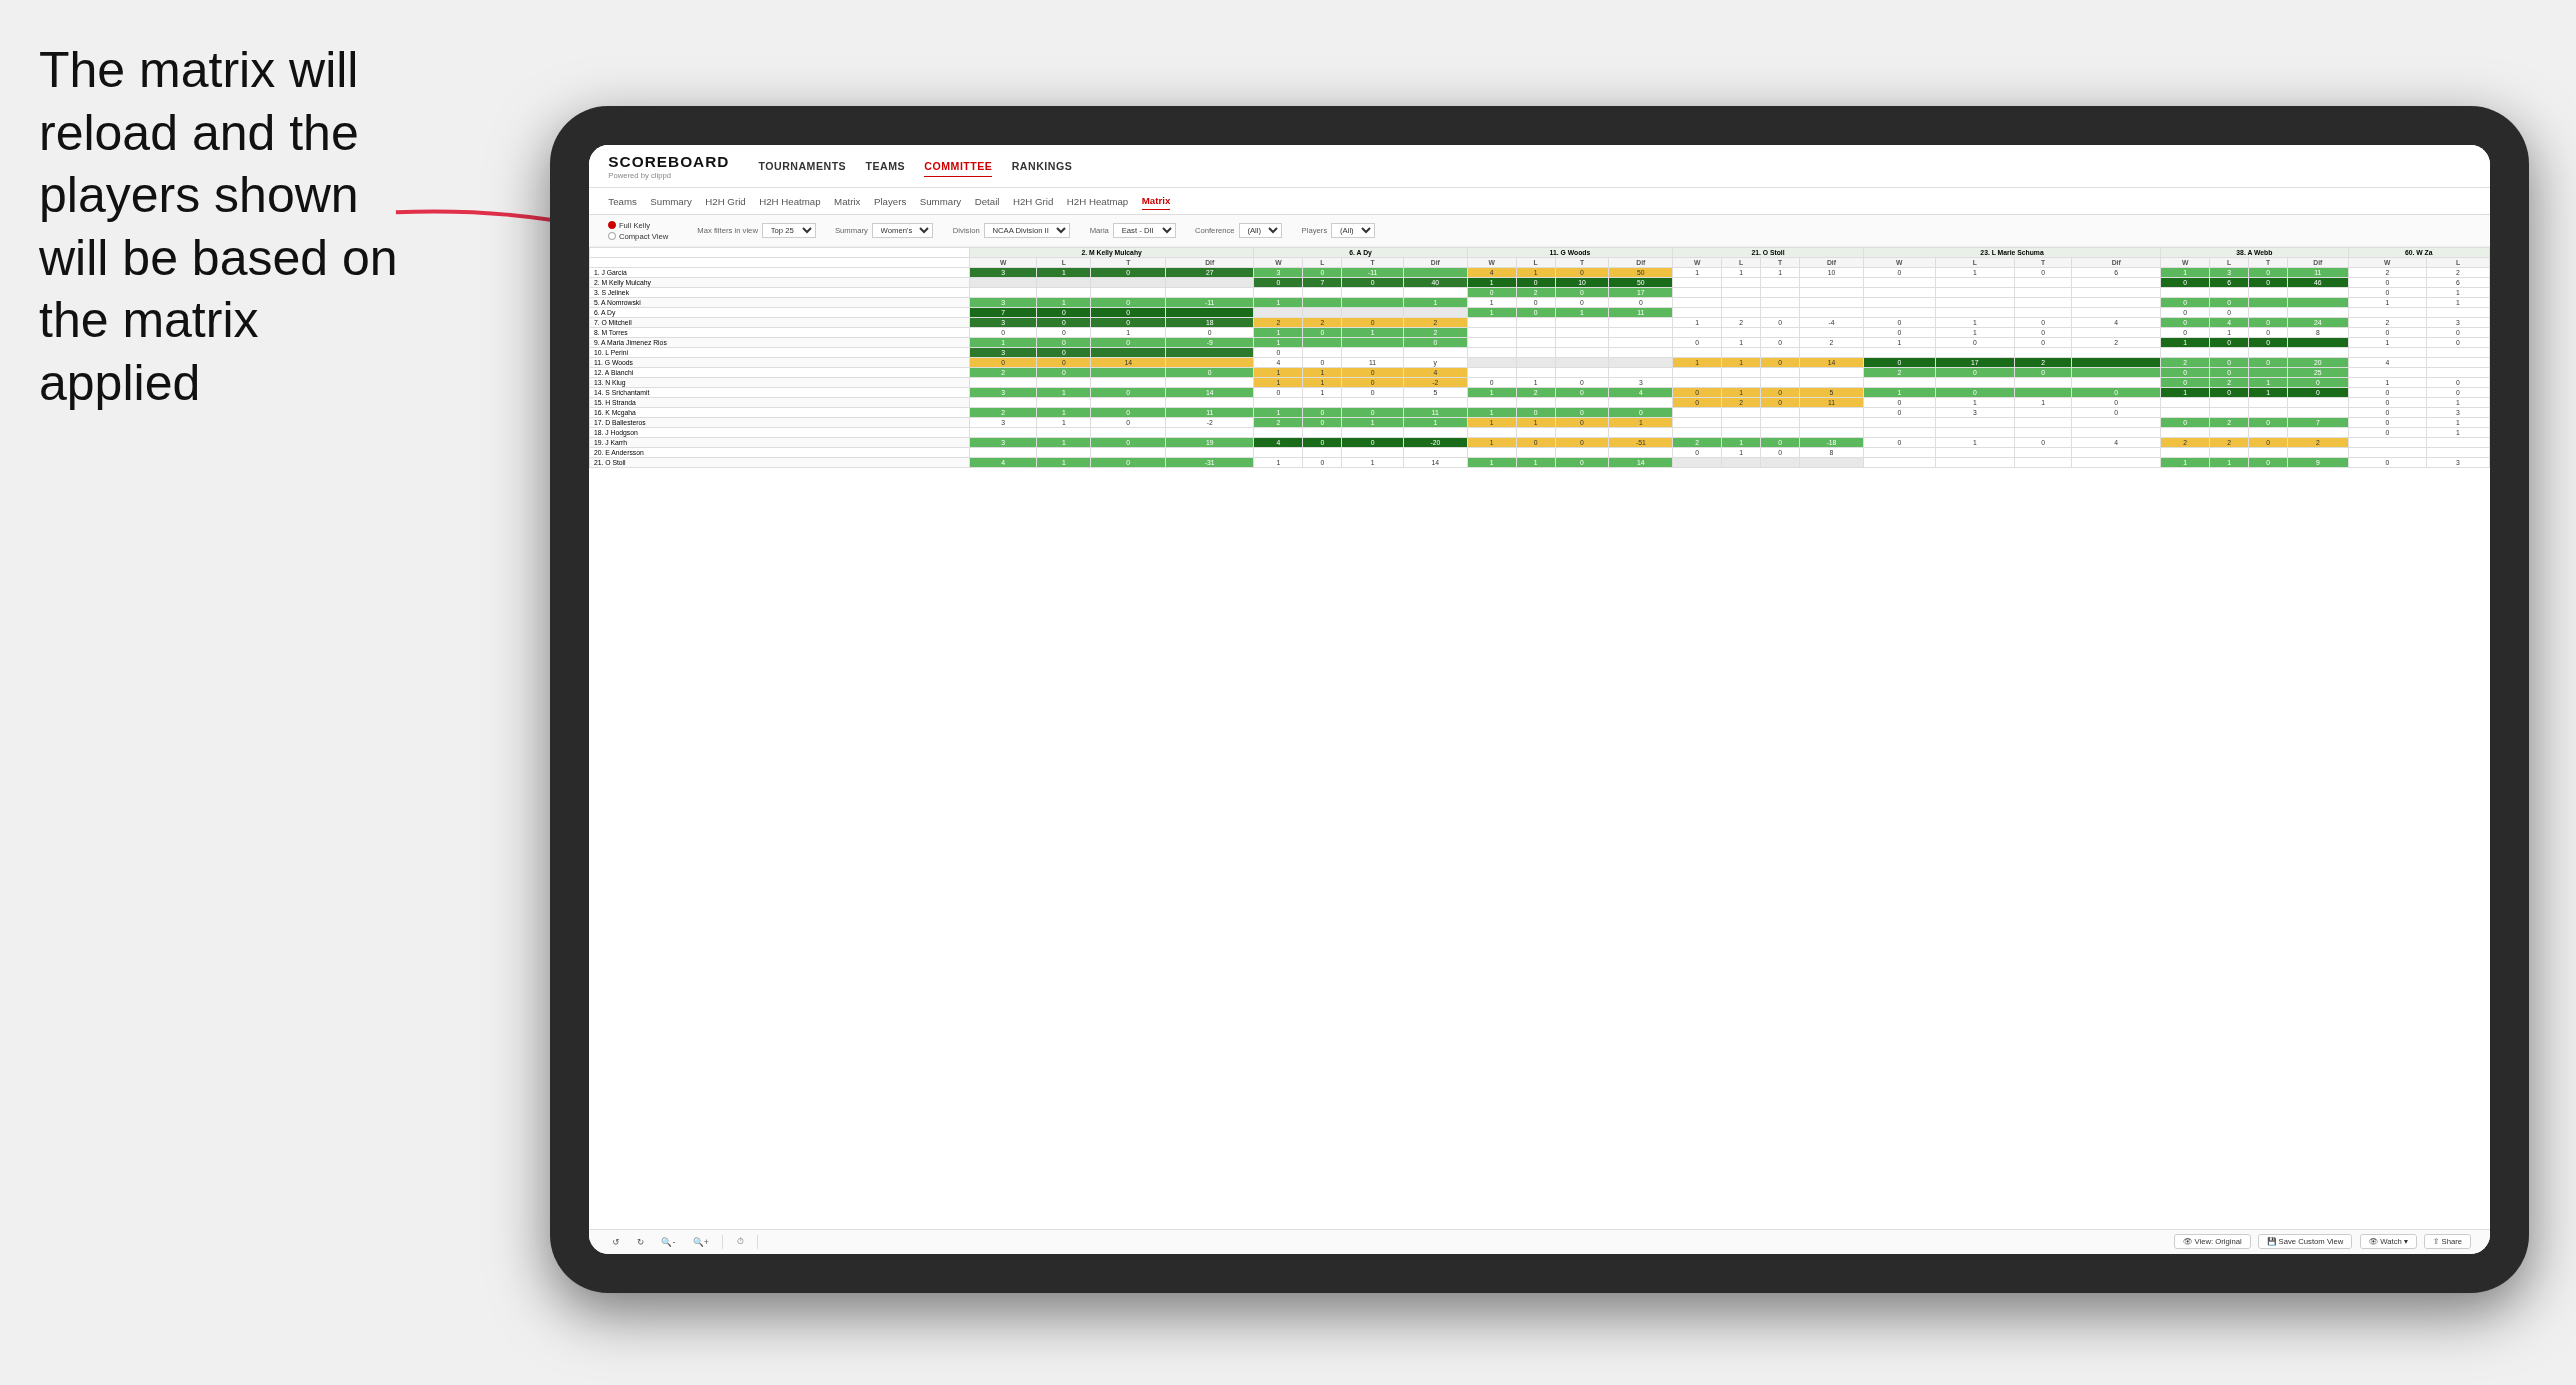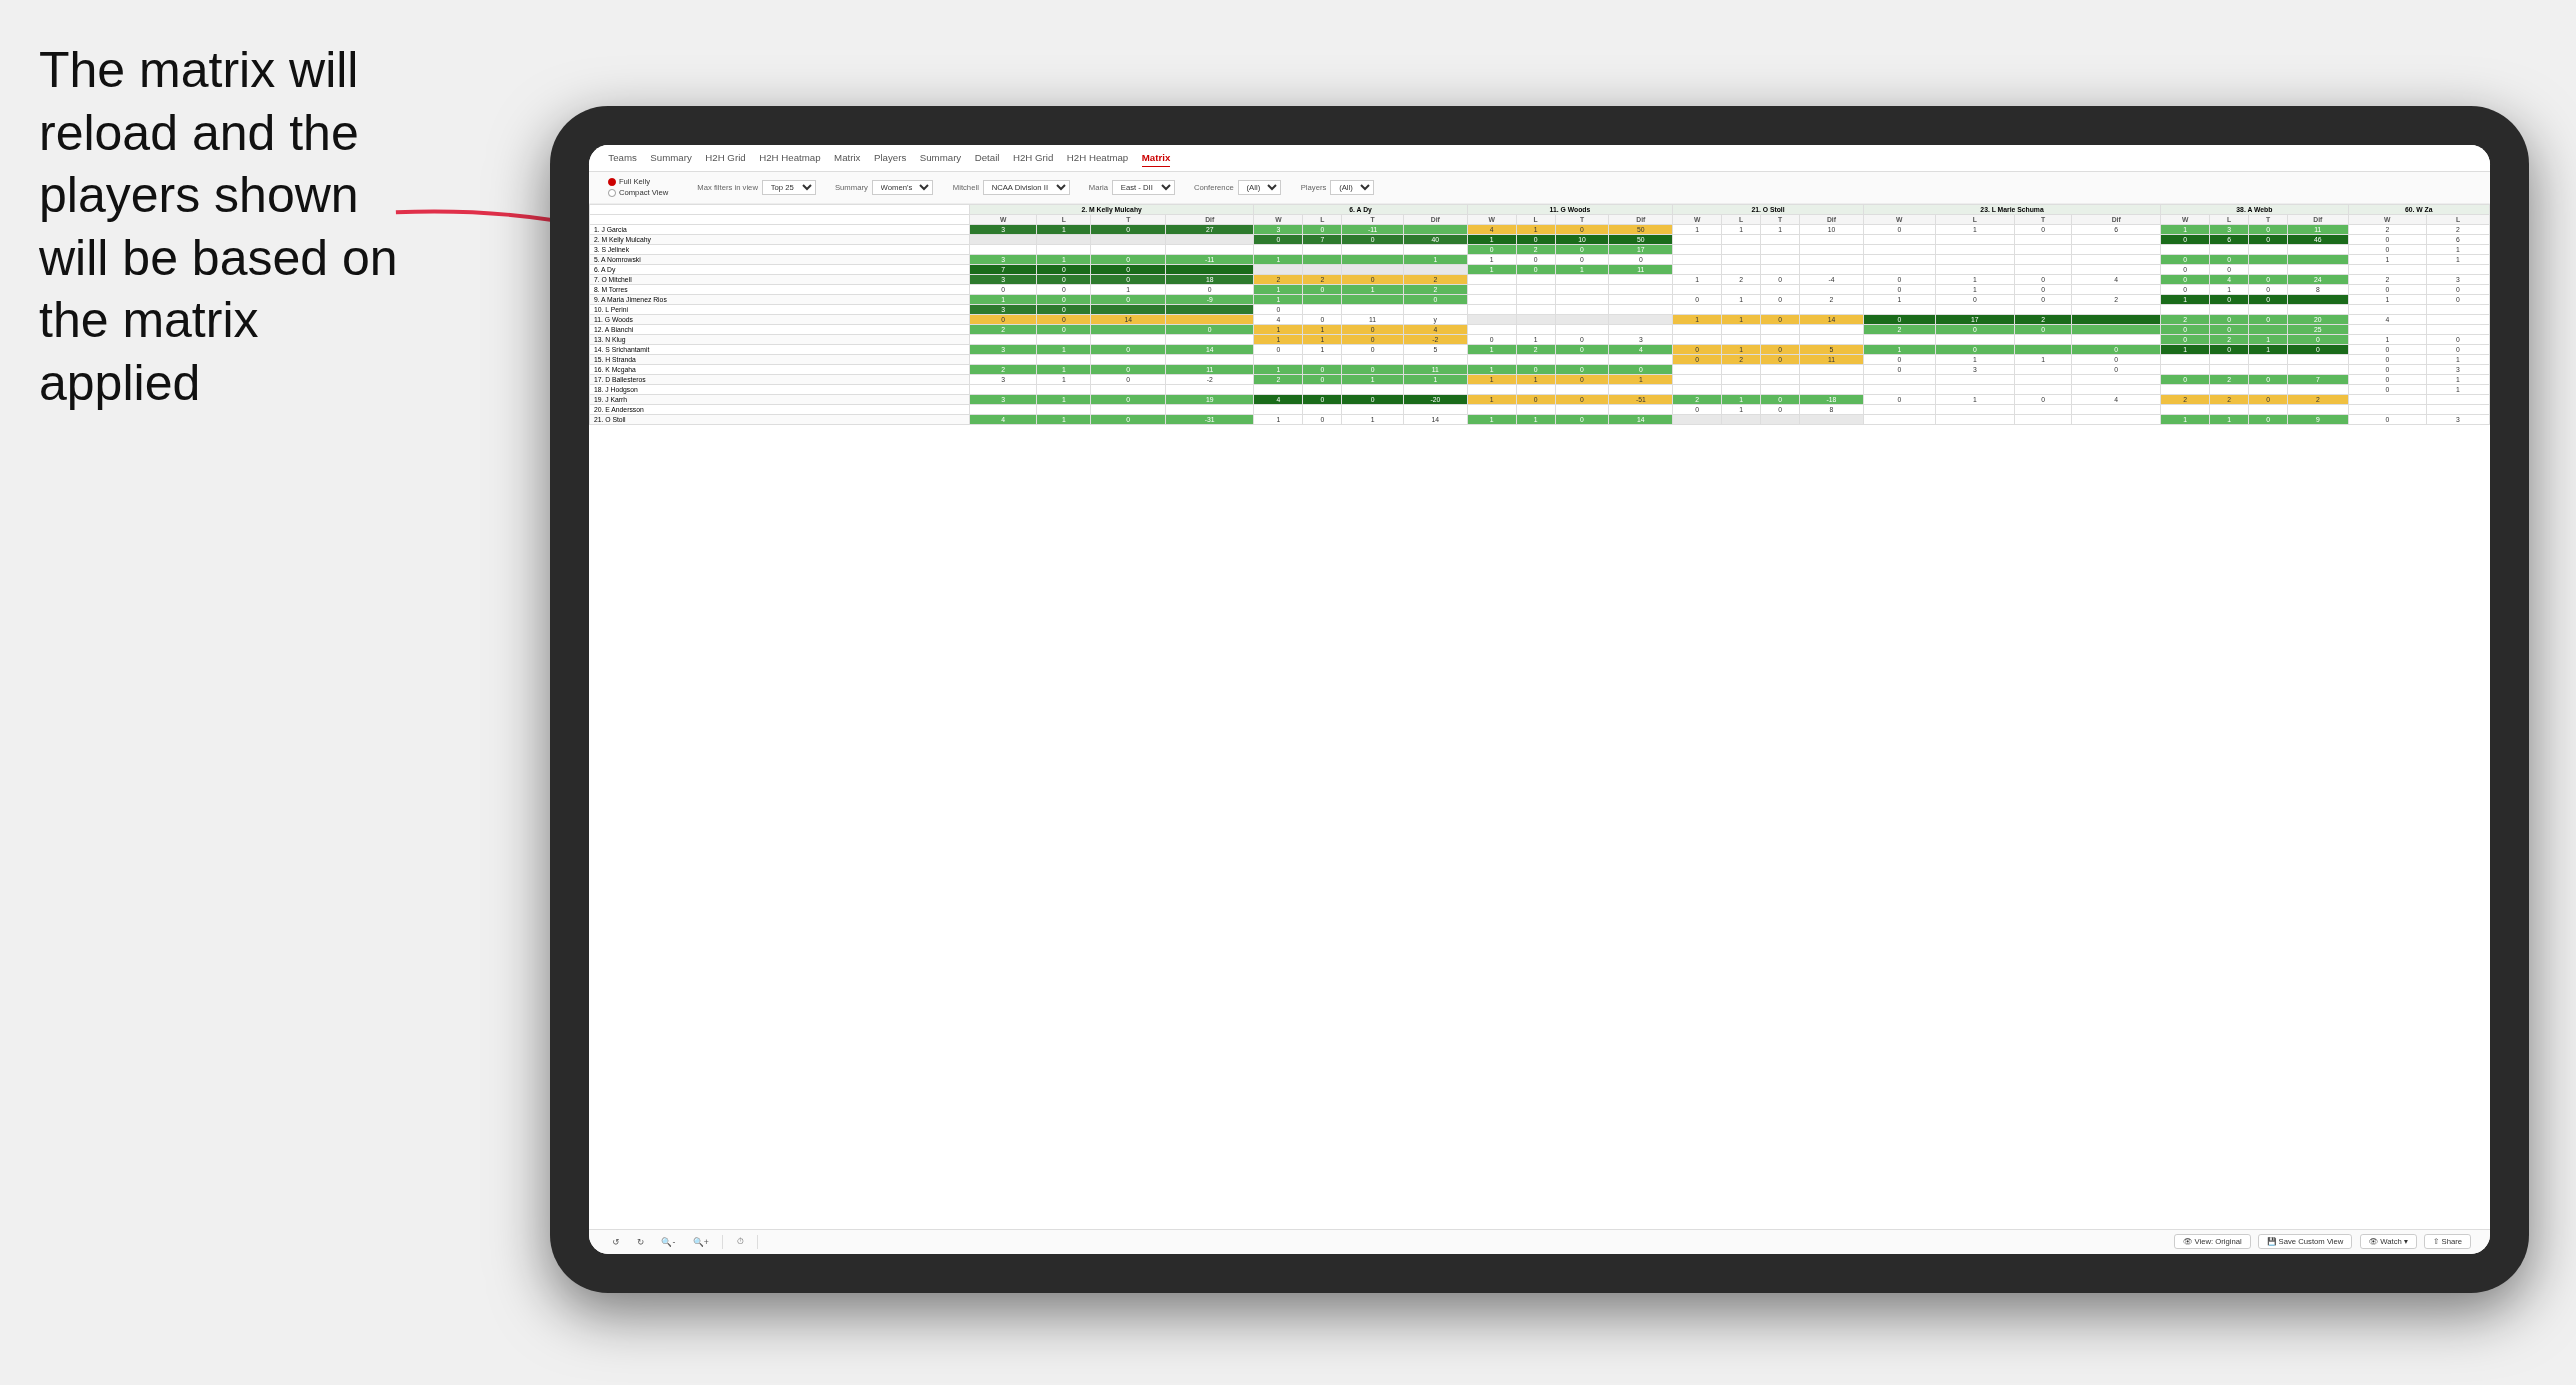--- a/index.html
+++ b/index.html
@@ -258,20 +258,32 @@
     <marker id="arrowhead" markerWidth="10" markerHeight="7" refX="10" refY="3.5" orient="auto">
       <polygon points="0 0, 10 3.5, 0 7" fill="#e0304a"></polygon>
     </marker>
   </defs>
   <path d="M 60 20 Q 300 10 480 120" stroke="#e0304a" stroke-width="4" fill="none" marker-end="url(#arrowhead)"></path>
 </svg>
 
 <div class="tablet">
   <div class="tablet-screen">
 
+    <div class="top-nav">
+      <div class="logo-area">
+        <div class="logo-title">SCOREBOARD</div>
+        <div class="logo-sub">Powered by clippd</div>
+      </div>
+      <div class="nav-items">
+        <div class="nav-item">TOURNAMENTS</div>
+        <div class="nav-item">TEAMS</div>
+        <div class="nav-item active">COMMITTEE</div>
+        <div class="nav-item">RANKINGS</div>
+      </div>
+    </div>
 
     <div class="sub-nav">
       <div class="sub-nav-item">Teams</div>
       <div class="sub-nav-item">Summary</div>
       <div class="sub-nav-item">H2H Grid</div>
       <div class="sub-nav-item">H2H Heatmap</div>
       <div class="sub-nav-item">Matrix</div>
       <div class="sub-nav-item">Players</div>
       <div class="sub-nav-item">Summary</div>
       <div class="sub-nav-item">Detail</div>
@@ -300,21 +312,21 @@
       </div>
 
       <div class="filter-group">
         <span class="filter-label">Summary</span>
         <select class="filter-select">
           <option>Women's</option>
         </select>
       </div>
 
       <div class="filter-group">
-        <span class="filter-label">Mitchell</span>
+        <span class="filter-label">Division</span>
         <select class="filter-select">
           <option>NCAA Division II</option>
         </select>
       </div>
 
       <div class="filter-group">
         <span class="filter-label">Maria</span>
         <select class="filter-select">
           <option>East - DII</option>
           <option>(All)</option>

